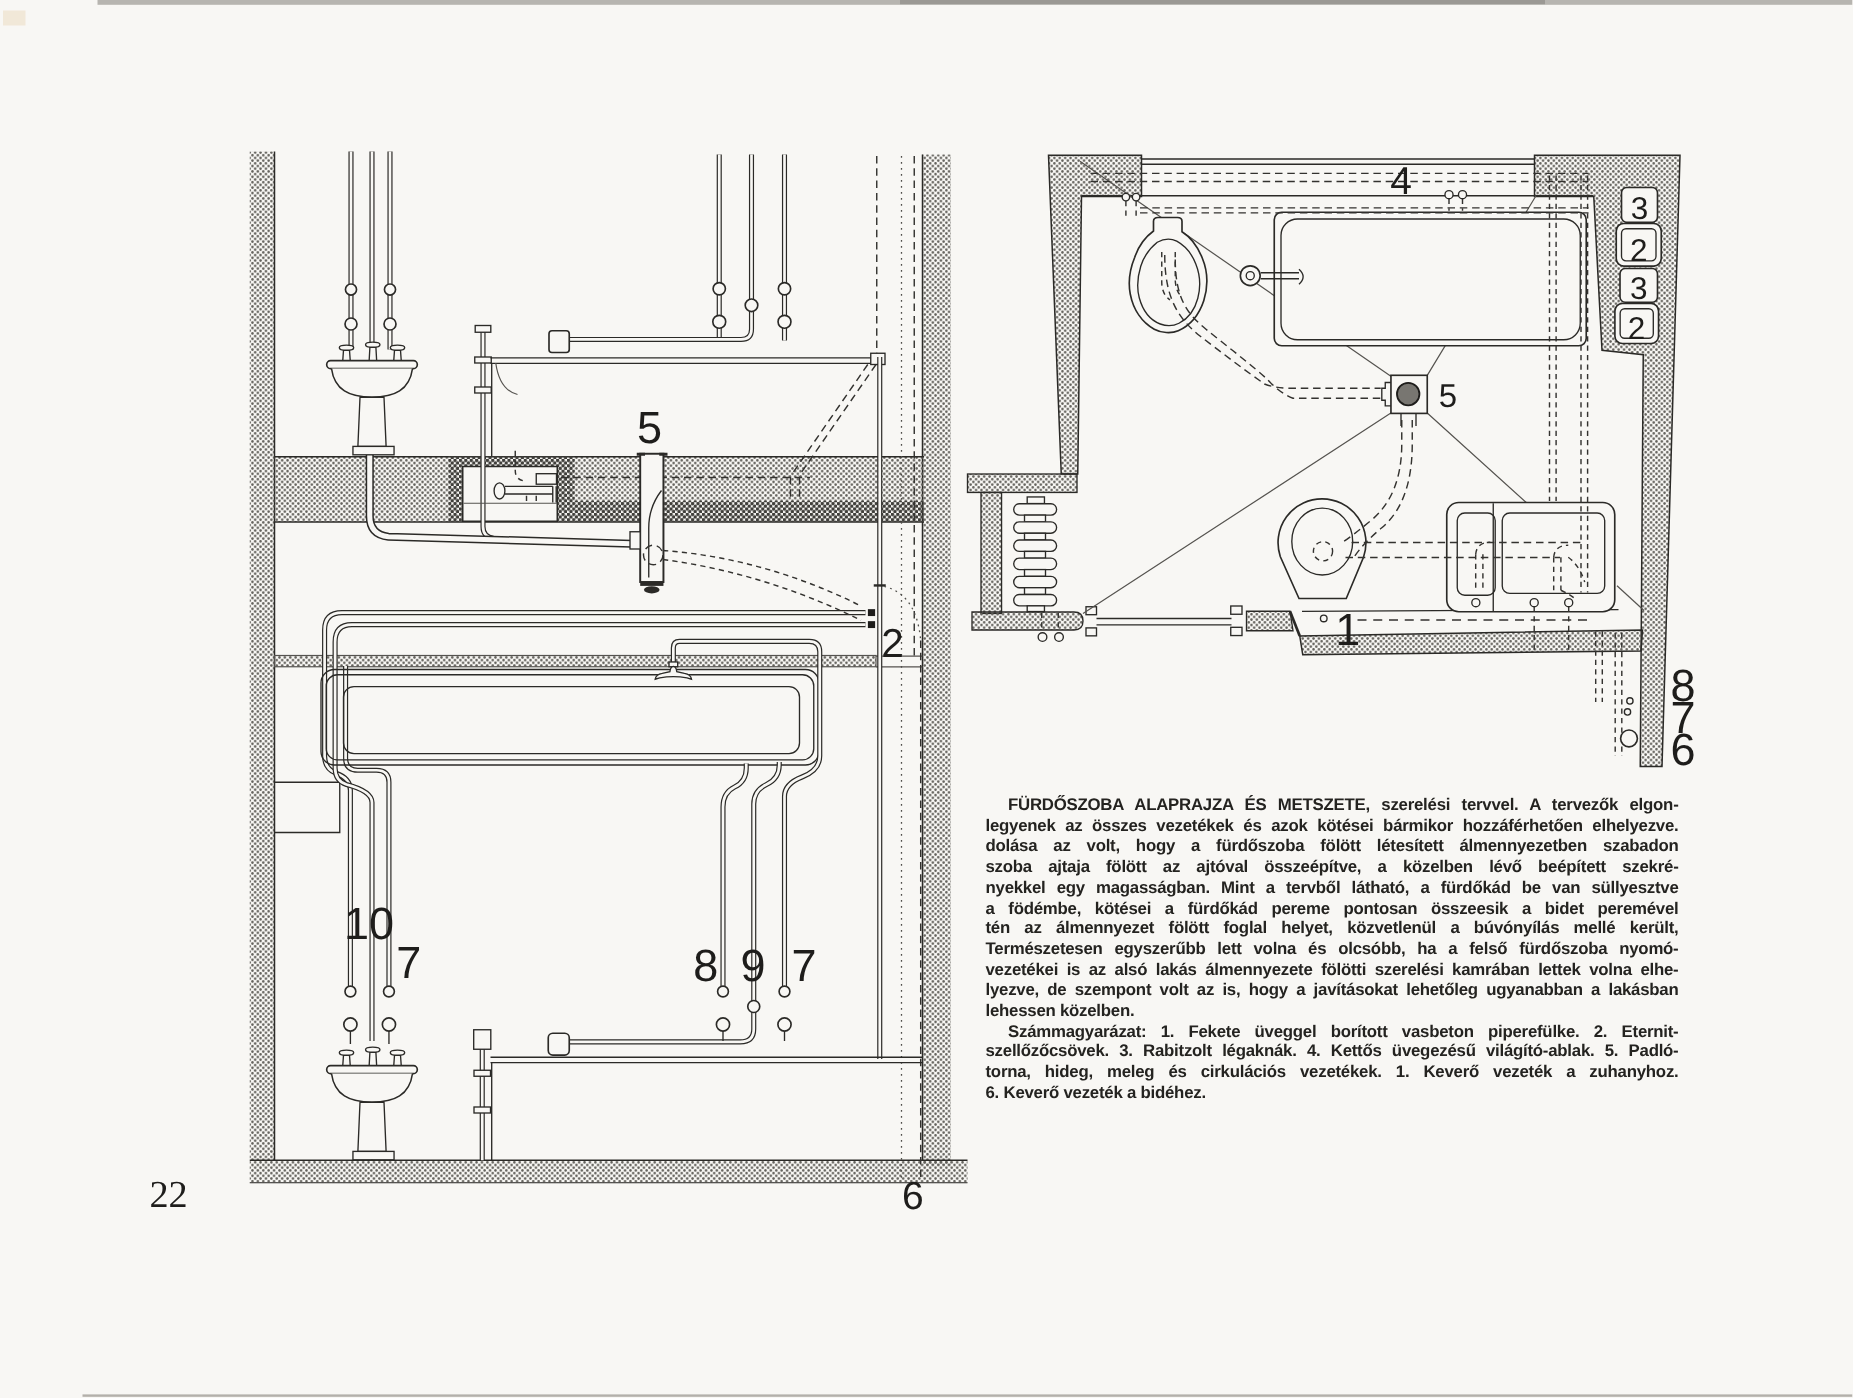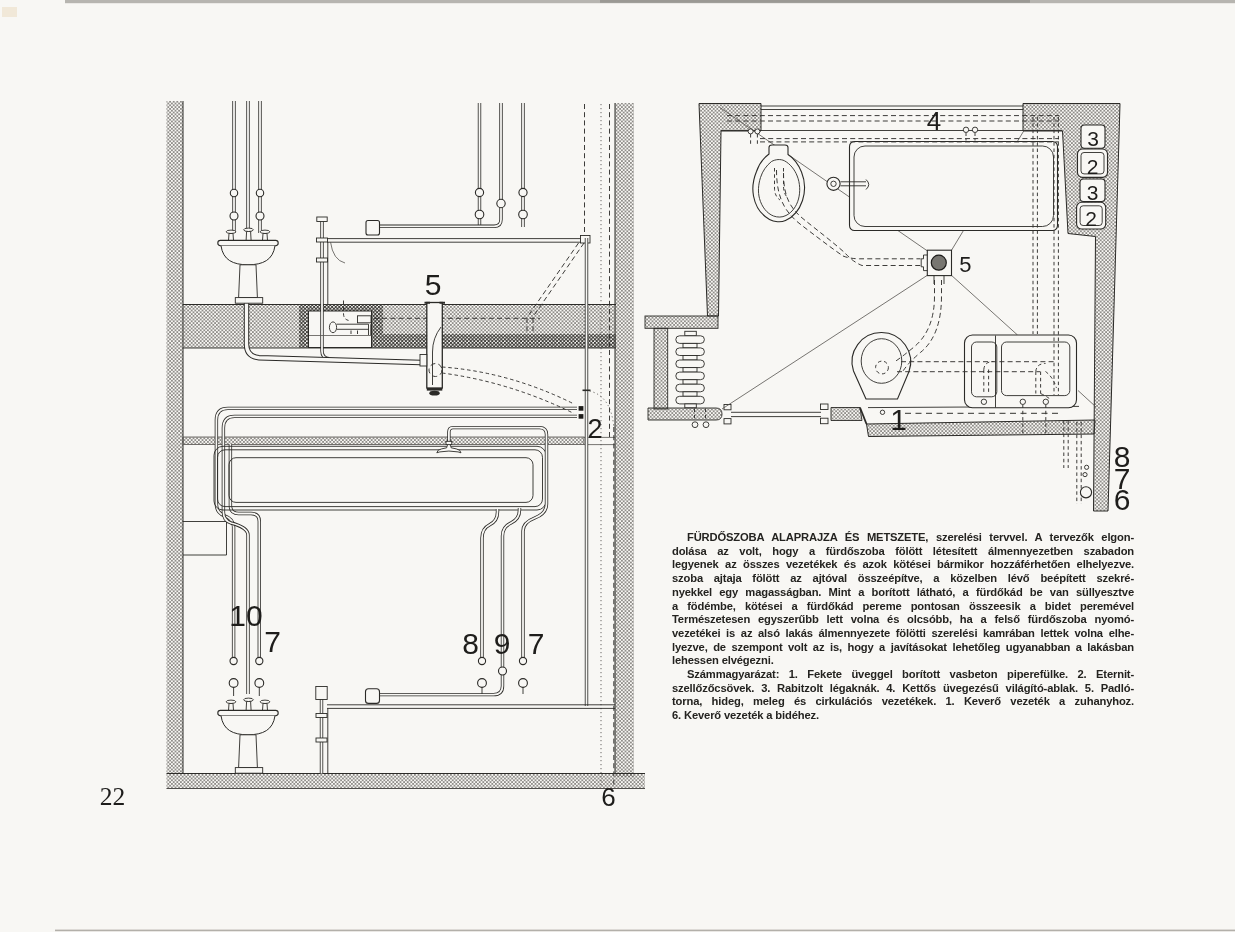--- a/index.html
+++ b/index.html
@@ -463,29 +463,30 @@
 <g>
         <text x="934" y="129.5" class="num" font-size="26">4</text>
         <text x="965.3" y="271.5" class="num" font-size="22">5</text>
         <text x="898.5" y="430" class="num" font-size="30">1</text>
         <text x="1122" y="467" class="num" font-size="30">8</text>
         <text x="1122" y="488.5" class="num" font-size="30">7</text>
         <text x="1122" y="510" class="num" font-size="30">6</text>
       </g>
 </svg>
 
-<div class="txt" style="left:672px;top:531px;width:462px;">
+<div class="txt" style="left:657px;top:531px;width:462px;">
 <div class="jl" style="text-indent:15px">FÜRDŐSZOBA ALAPRAJZA ÉS METSZETE, szerelési tervvel. A tervezők elgon-</div>
+<div class="jl">legyenek az összes vezetékek és azok kötései bármikor hozzáférhetően elhelyezve.</div>
 <div class="jl">dolása az volt, hogy a fürdőszoba fölött létesített álmennyezetben szabadon</div>
-<div class="jl">legyenek az összes vezetékek és azok kötései bármikor hozzáférhetően elhelyezve.</div>
 <div class="jl">szoba ajtaja fölött az ajtóval összeépítve, a közelben lévő beépített szekré-</div>
-<div class="jl">nyekkel egy magasságban. Mint a borított látható, a fürdőkád be van süllyesztve</div>
+<div class="jl">nyekkel egy magasságban. Mint a tervből látható, a fürdőkád be van süllyesztve</div>
 <div class="jl">a födémbe, kötései a fürdőkád pereme pontosan összeesik a bidet peremével</div>
+<div class="jl">tén az álmennyezet fölött foglal helyet, közvetlenül a búvónyílás mellé került,</div>
 <div class="jl">Természetesen egyszerűbb lett volna és olcsóbb, ha a felső fürdőszoba nyomó-</div>
 <div class="jl">vezetékei is az alsó lakás álmennyezete fölötti szerelési kamrában lettek volna elhe-</div>
 <div class="jl">lyezve, de szempont volt az is, hogy a javításokat lehetőleg ugyanabban a lakásban</div>
-<div>lehessen elvégezni.</div>
+<div>lehessen közelben.</div>
 <div class="jl" style="text-indent:15px">Számmagyarázat: 1. Fekete üveggel borított vasbeton piperefülke. 2. Eternit-</div>
 <div class="jl">szellőzőcsövek. 3. Rabitzolt légaknák. 4. Kettős üvegezésű világító-ablak. 5. Padló-</div>
 <div class="jl">torna, hideg, meleg és cirkulációs vezetékek. 1. Keverő vezeték a zuhanyhoz.</div>
 <div>6. Keverő vezeték a bidéhez.</div>
 </div>
 </div>
 
 </body></html>

